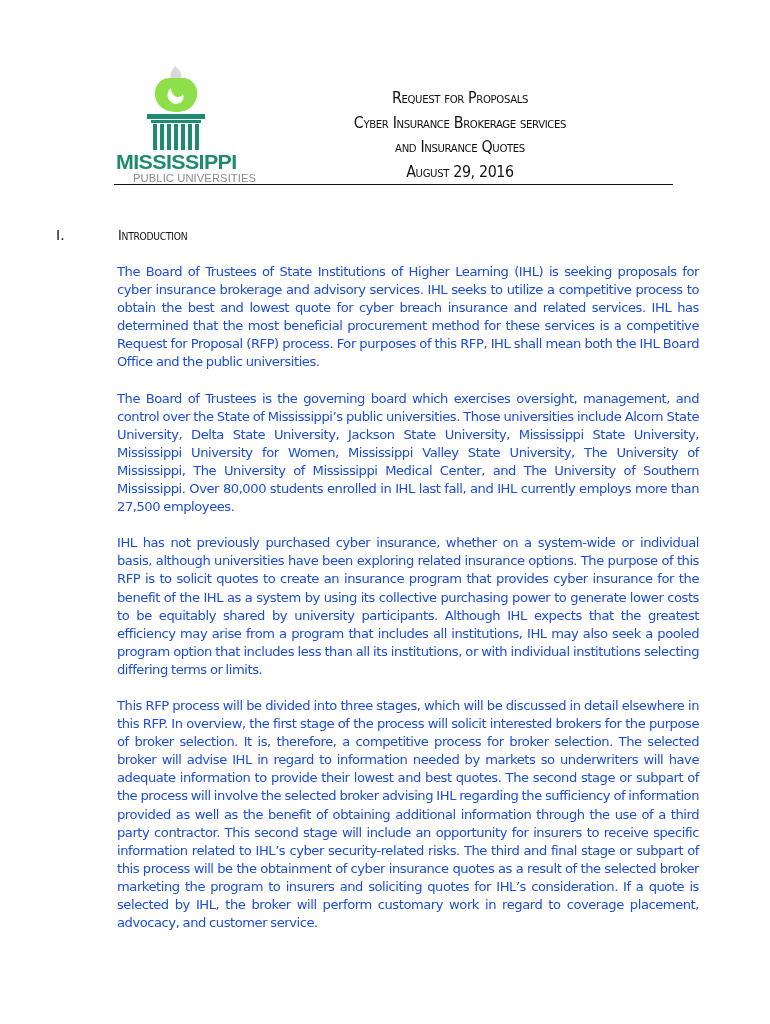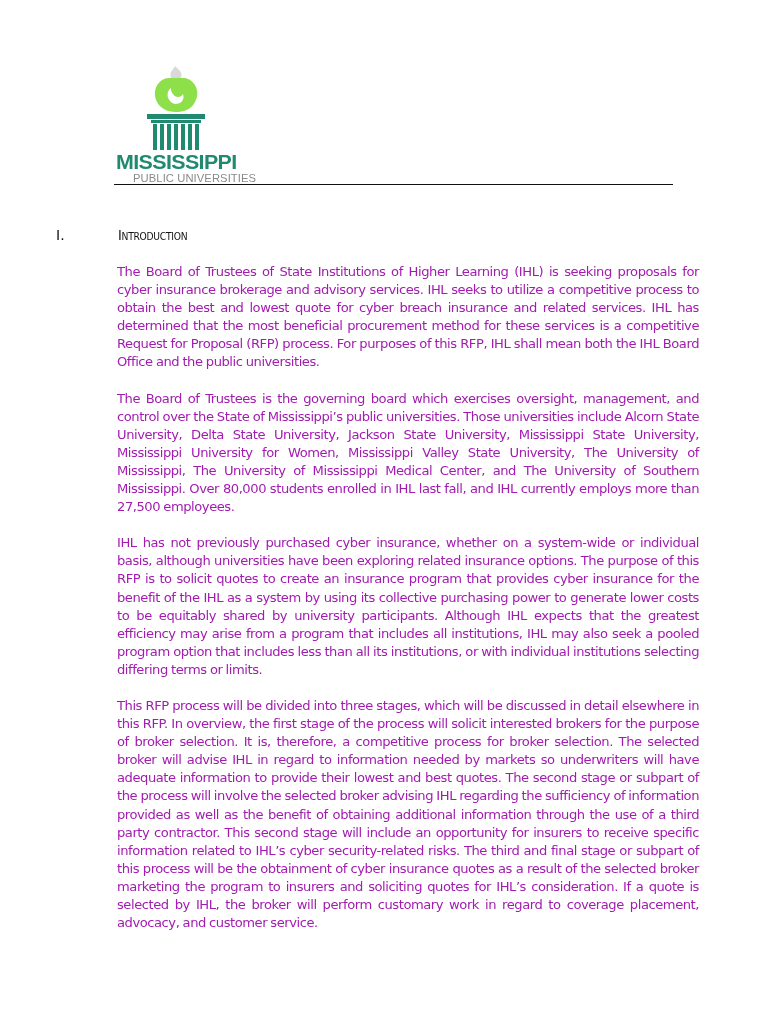--- a/index.html
+++ b/index.html
@@ -107,21 +107,21 @@
       width: 582px;
     }
     .para {
       font-family: "DejaVu Sans", sans-serif;
       font-size: 13.1px;
       line-height: 18.1px;
       text-align: justify;
       letter-spacing: -0.45px;
       word-spacing: -0.5px;
       margin: 0 0 18px 0;
-      color: #a21caf;
+      color: #1d4ed8;
     }
   </style>
 </head>
 <body>
 
 <div class="page">
 
   <div class="logo">
     <svg width="62" height="90" viewBox="0 0 62 90">
 
@@ -138,20 +138,26 @@
       <rect x="22" y="62" width="4" height="26" fill="#1f8a6f"></rect>
       <rect x="29" y="62" width="4" height="26" fill="#1f8a6f"></rect>
       <rect x="36" y="62" width="4" height="26" fill="#1f8a6f"></rect>
       <rect x="43" y="62" width="4" height="26" fill="#1f8a6f"></rect>
       <rect x="50" y="62" width="4" height="26" fill="#1f8a6f"></rect>
     </svg>
     <div class="logo-word">MISSISSIPPI</div>
     <div class="logo-sub">PUBLIC UNIVERSITIES</div>
   </div>
 
+  <div class="title-block">
+    <div class="title-line">Request for Proposals</div>
+    <div class="title-line">Cyber Insurance Brokerage services</div>
+    <div class="title-line">and Insurance Quotes</div>
+    <div class="title-line">August 29, 2016</div>
+  </div>
 
   <div class="rule"></div>
 
   <div class="section-num">I.</div>
   <div class="section-title">Introduction</div>
 
   <div class="body">
     <p class="para">The Board of Trustees of State Institutions of Higher Learning (IHL) is seeking proposals for cyber insurance brokerage and advisory services.  IHL seeks to utilize a competitive process to obtain the best and lowest quote for cyber breach insurance and related services.  IHL has determined that the most beneficial procurement method for these services is a competitive Request for Proposal (RFP) process.  For purposes of this RFP, IHL shall mean both the IHL Board Office and the public universities.</p>
     <p class="para">The Board of Trustees is the governing board which exercises oversight, management, and control over the State of Mississippi’s public universities.  Those universities include Alcorn State University, Delta State University, Jackson State University, Mississippi State University, Mississippi University for Women, Mississippi Valley State University, The University of Mississippi, The University of Mississippi Medical Center, and The University of Southern Mississippi.  Over 80,000 students enrolled in IHL last fall, and IHL currently employs more than 27,500 employees.</p>
     <p class="para">IHL has not previously purchased cyber insurance, whether on a system-wide or individual basis, although universities have been exploring related insurance options.  The purpose of this RFP is to solicit quotes to create an insurance program that provides cyber insurance for the benefit of the IHL as a system by using its collective purchasing power to generate lower costs to be equitably shared by university participants.  Although IHL expects that the greatest efficiency may arise from a program that includes all institutions, IHL may also seek a pooled program option that includes less than all its institutions, or with individual institutions selecting differing terms or limits.</p>

